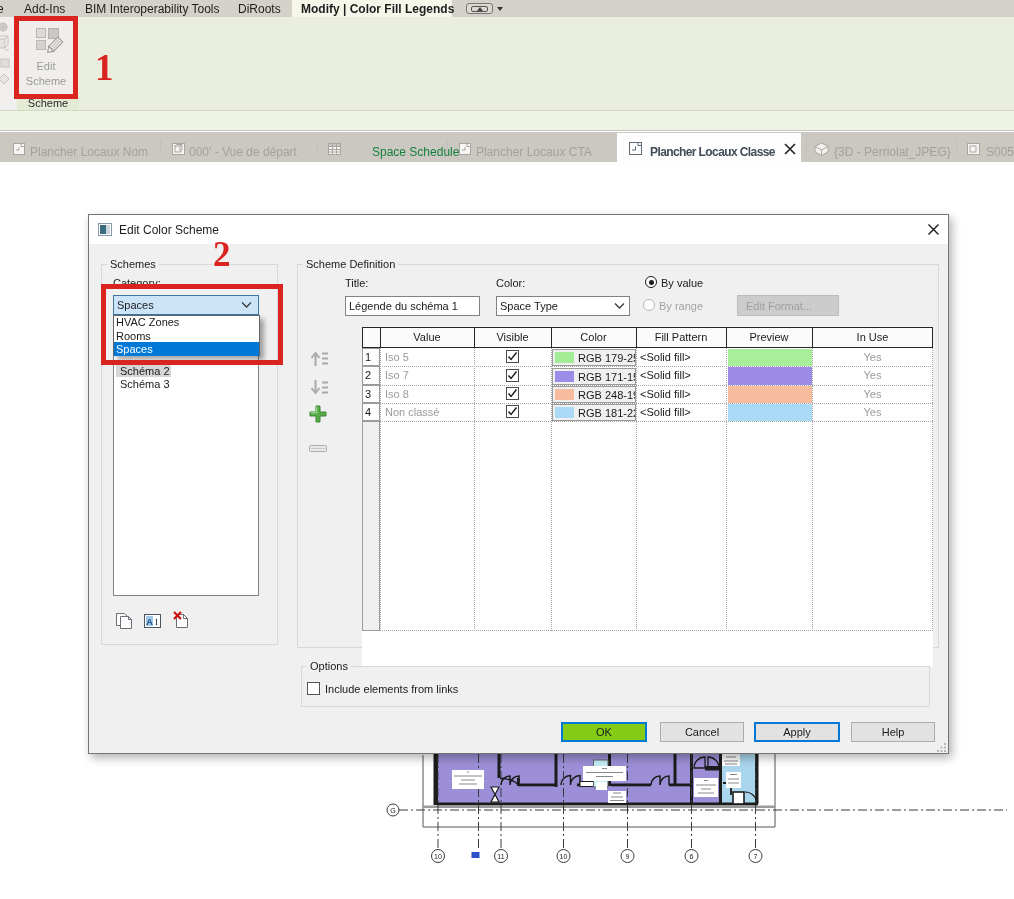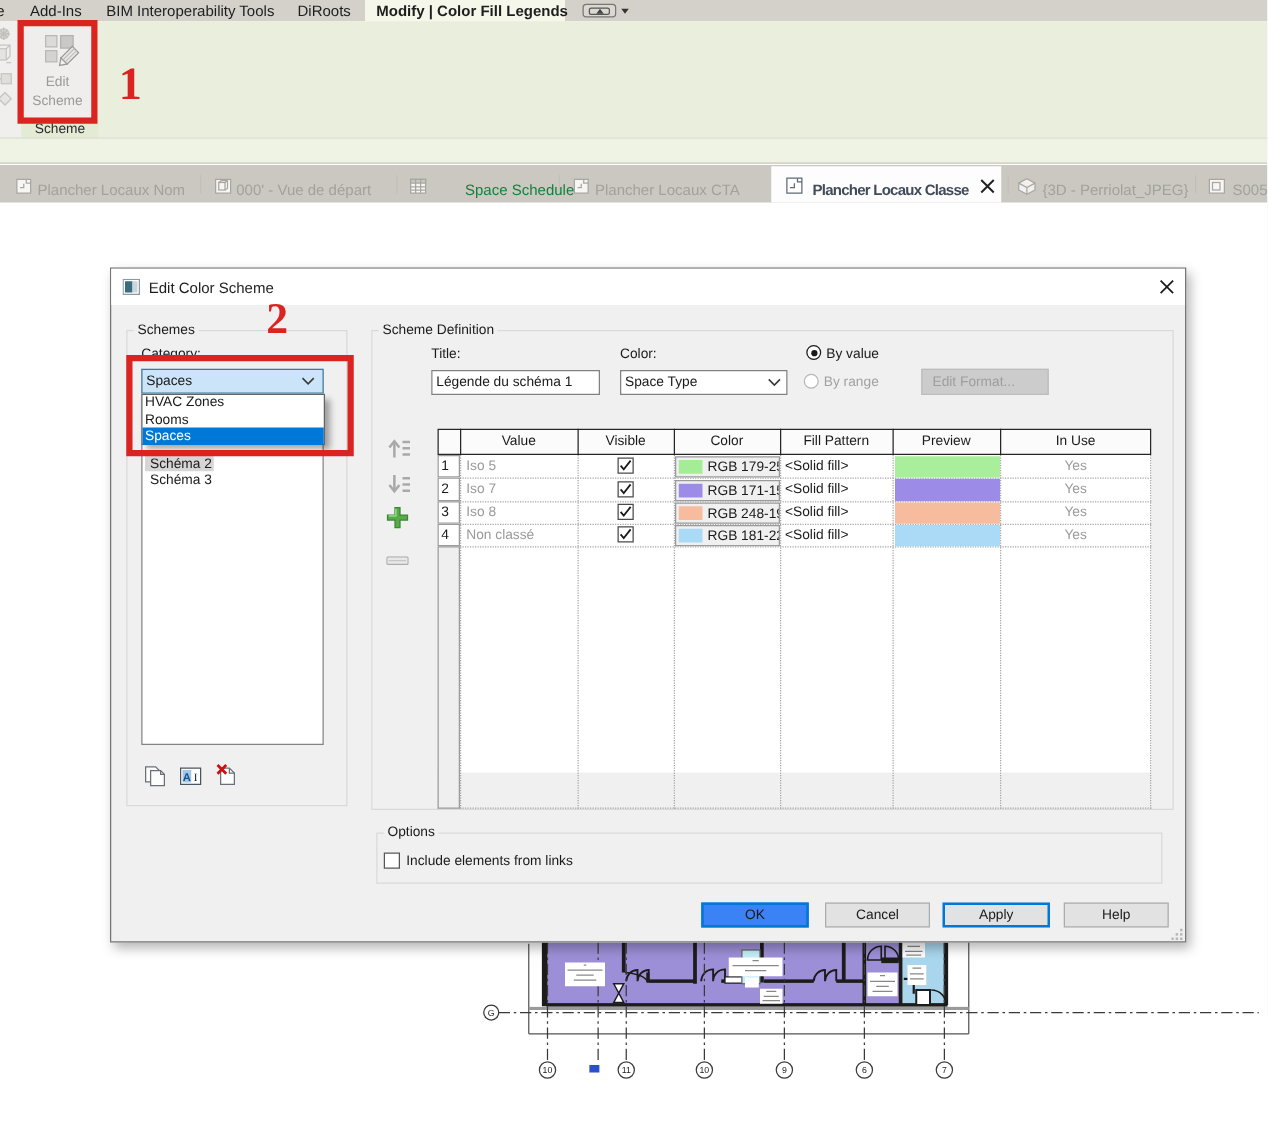--- a/index.html
+++ b/index.html
@@ -341,21 +341,21 @@
     </svg>
     <svg class="ab" style="left:219px;top:189px;" width="20" height="20" viewBox="0 0 20 20">
       <path d="M8 2 h4 v6 h6 v4 h-6 v6 h-4 v-6 H2 V8 h6 z" fill="#57ab49" stroke="#3c8733" stroke-width="1"></path>
       <path d="M8.7 3 v5.7 H3" fill="none" stroke="#8fd284" stroke-width="1.4"></path>
     </svg>
     <svg class="ab" style="left:220px;top:230px;" width="18" height="8" viewBox="0 0 18 8">
       <rect x="0.5" y="0.5" width="17" height="6" rx="1" fill="#e8e8e8" stroke="#adadad"></rect>
       <line x1="2" y1="3.5" x2="16" y2="3.5" stroke="#c6c6c6"></line>
     </svg>
 
-    <div id="tbl" class="ab" style="left:261px;top:112px;width:571px;height:275px;background:#fff;margin-top:16px;">
+    <div id="tbl" class="ab" style="left:273px;top:112px;width:571px;height:340px;background:#fff;">
 
       <div class="ab" style="left:0;top:0;width:571px;height:21px;background:#fbfbfb;border:1px solid #262626;"></div>
       <div class="ab" style="left:18px;top:0;width:1px;height:21px;background:#262626;"></div>
       <div class="ab" style="left:112px;top:0;width:1px;height:21px;background:#262626;"></div>
       <div class="ab" style="left:189px;top:0;width:1px;height:21px;background:#262626;"></div>
       <div class="ab" style="left:274px;top:0;width:1px;height:21px;background:#262626;"></div>
       <div class="ab" style="left:364px;top:0;width:1px;height:21px;background:#262626;"></div>
       <div class="ab" style="left:450px;top:0;width:1px;height:21px;background:#262626;"></div>
       <div class="ab t11" style="left:18px;top:4px;width:94px;text-align:center;">Value</div>
       <div class="ab t11" style="left:112px;top:4px;width:77px;text-align:center;">Visible</div>
@@ -441,21 +441,21 @@
       <div class="ab t11" style="left:450px;top:42px;width:121px;text-align:center;color:#9a9a9a;">Yes</div>
       <div class="ab t11" style="left:450px;top:61px;width:121px;text-align:center;color:#9a9a9a;">Yes</div>
       <div class="ab t11" style="left:450px;top:79px;width:121px;text-align:center;color:#9a9a9a;">Yes</div>
     </div>
 
     <div class="ab" style="left:212px;top:451px;width:629px;height:41px;border:1px solid #d9d9d9;"></div>
     <div class="ab t11" style="left:218px;top:445px;background:#f0f0f0;padding:0 3px;">Options</div>
     <div class="ab" style="left:218px;top:467px;width:13px;height:13px;background:#fff;border:1px solid #555;"></div>
     <div class="ab t11" style="left:236px;top:468px;">Include elements from links</div>
 
-    <div class="ab t11" style="left:472px;top:507px;width:86px;height:20px;background:#3b82f6;border:2px solid #0078d7;text-align:center;line-height:16px;">OK</div>
+    <div class="ab t11" style="left:472px;top:507px;width:86px;height:20px;background:#84cc16;border:2px solid #0078d7;text-align:center;line-height:16px;">OK</div>
     <div class="ab t11" style="left:571px;top:507px;width:84px;height:20px;background:#e2e2e2;border:1px solid #acacac;text-align:center;line-height:18px;">Cancel</div>
     <div class="ab t11" style="left:665px;top:507px;width:86px;height:20px;background:#e2e2e2;border:2px solid #0078d7;text-align:center;line-height:16px;">Apply</div>
     <div class="ab t11" style="left:762px;top:507px;width:84px;height:20px;background:#e2e2e2;border:1px solid #acacac;text-align:center;line-height:18px;">Help</div>
 
     <svg class="ab" style="left:848px;top:527px;" width="10" height="10" viewBox="0 0 10 10">
       <g fill="#b8b8b8">
         <rect x="7" y="1" width="2" height="2"></rect>
           <rect x="7" y="4.5" width="2" height="2"></rect>
           <rect x="7" y="8" width="2" height="2"></rect>
         <rect x="3.5" y="4.5" width="2" height="2"></rect>

